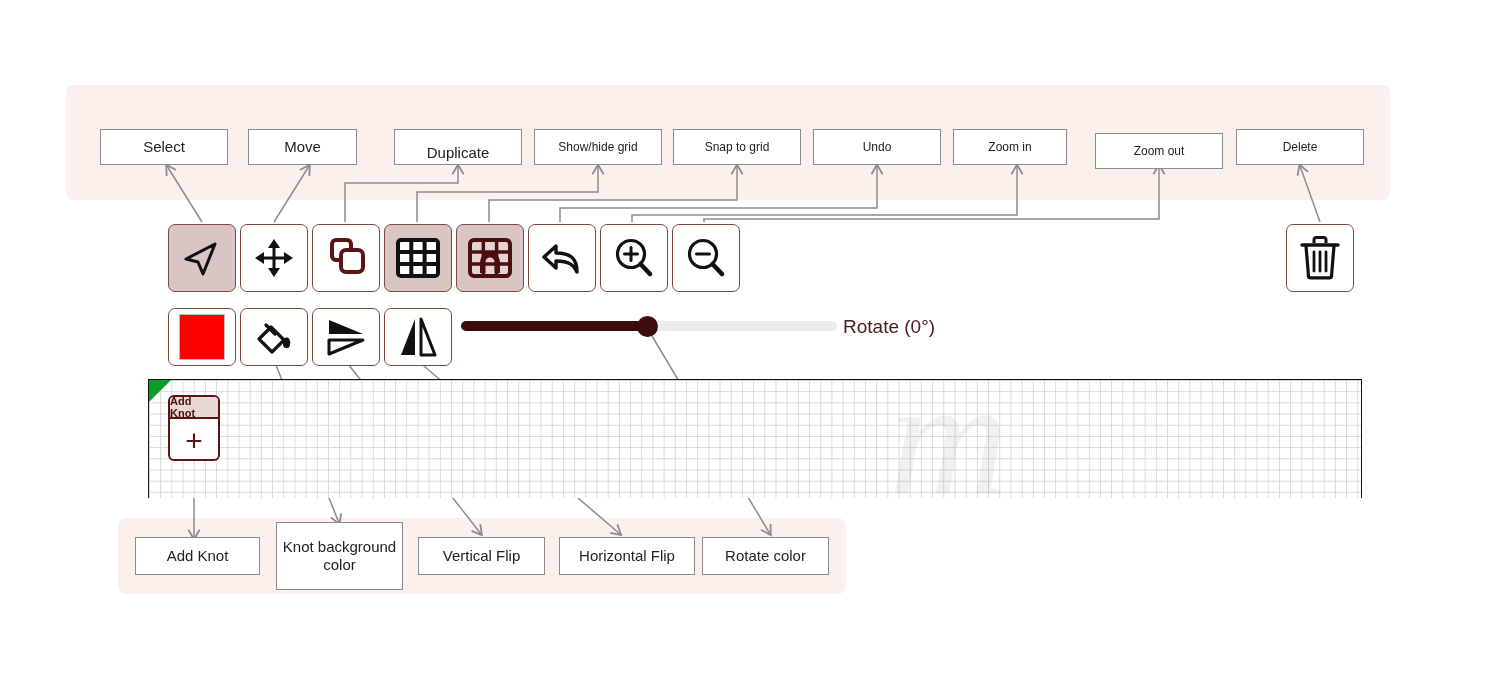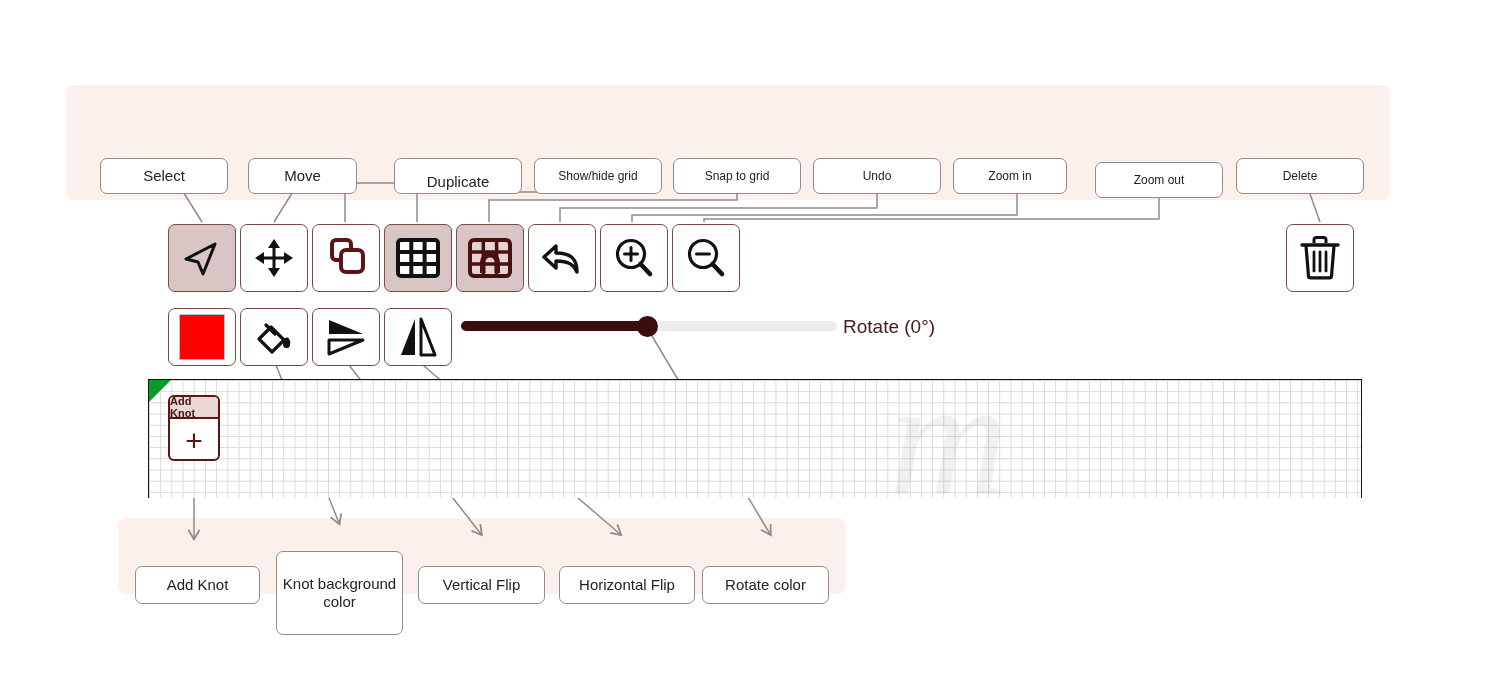--- a/index.html
+++ b/index.html
@@ -22,28 +22,27 @@
     position:absolute;left:118px;top:518px;width:728px;height:76px;
     background:#fcf0ec;border-radius:8px;
   }
 
   
   .chip{
     position:absolute;
     box-sizing:border-box;
     background:#ffffff;
     border:1.6px solid #8c8c8c;
-    border-radius:7px;
+    border-radius:0;
     display:flex;align-items:center;justify-content:center;
     text-align:center;
     color:#222;
     line-height:1.18;
     font-size:15px;
     padding:2px 4px;
-    margin-top:29px;
   }
   .chip.small{font-size:12px;}
 
   
   .tool{
     position:absolute;
     box-sizing:border-box;
     width:68px;height:68px;
     border:1.4px solid #7c4a45;
     border-radius:7px;
@@ -360,21 +359,21 @@
   </div>
 
   <div class="knot">
     <div class="knot-head">Add Knot</div>
     <div class="knot-body">+</div>
   </div>
 
   <div class="chip" style="left:135px;top:537px;width:125px;height:38px;">
     <span>Add Knot</span>
   </div>
-  <div class="chip" style="left:276px;top:522px;width:127px;height:84px;">
+  <div class="chip" style="left:276px;top:522px;width:127px;height:68px;">
     <span>Knot background color</span>
   </div>
   <div class="chip" style="left:418px;top:537px;width:127px;height:38px;">
     <span>Vertical Flip</span>
   </div>
   <div class="chip" style="left:559px;top:537px;width:136px;height:38px;">
     <span>Horizontal Flip</span>
   </div>
   <div class="chip" style="left:702px;top:537px;width:127px;height:38px;">
     <span>Rotate color</span>

